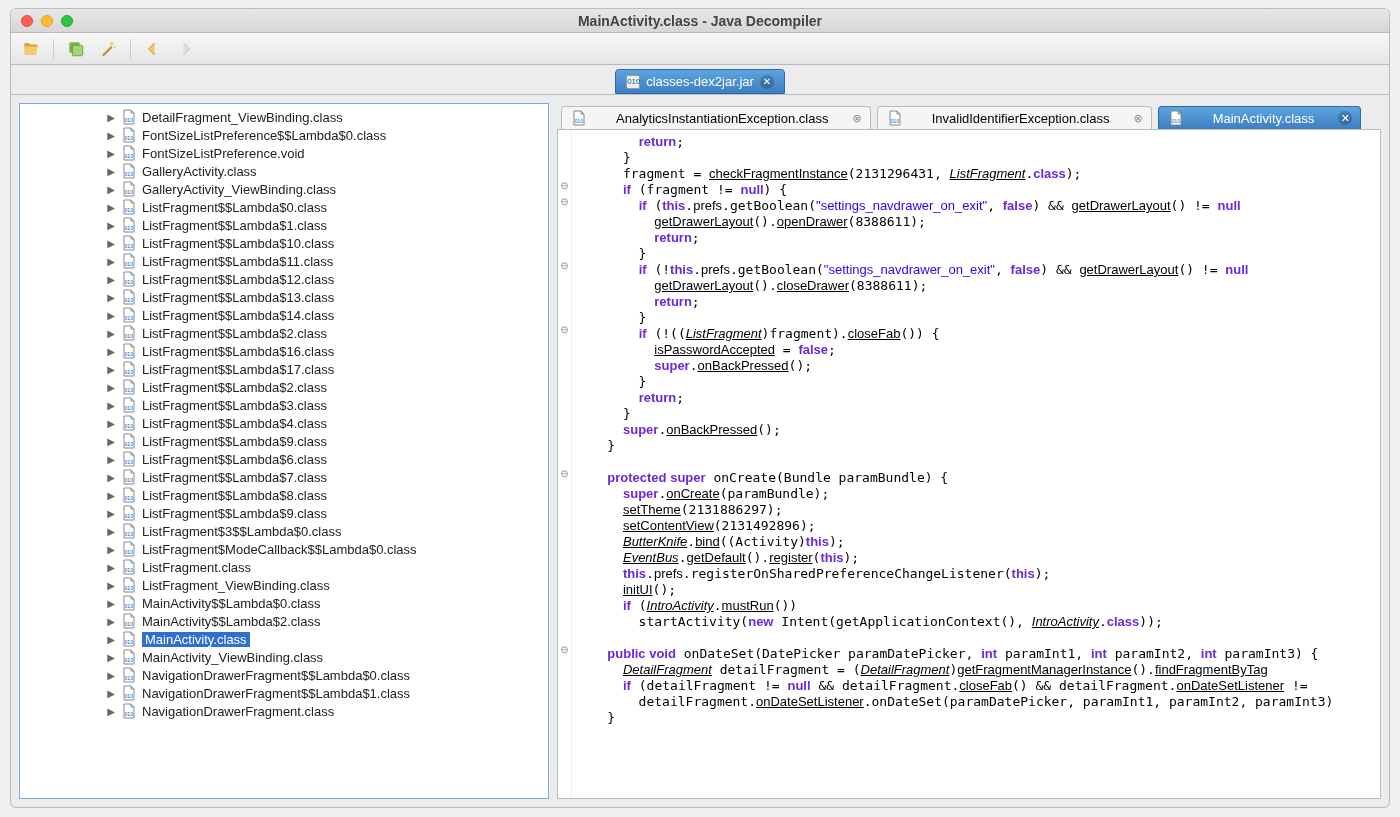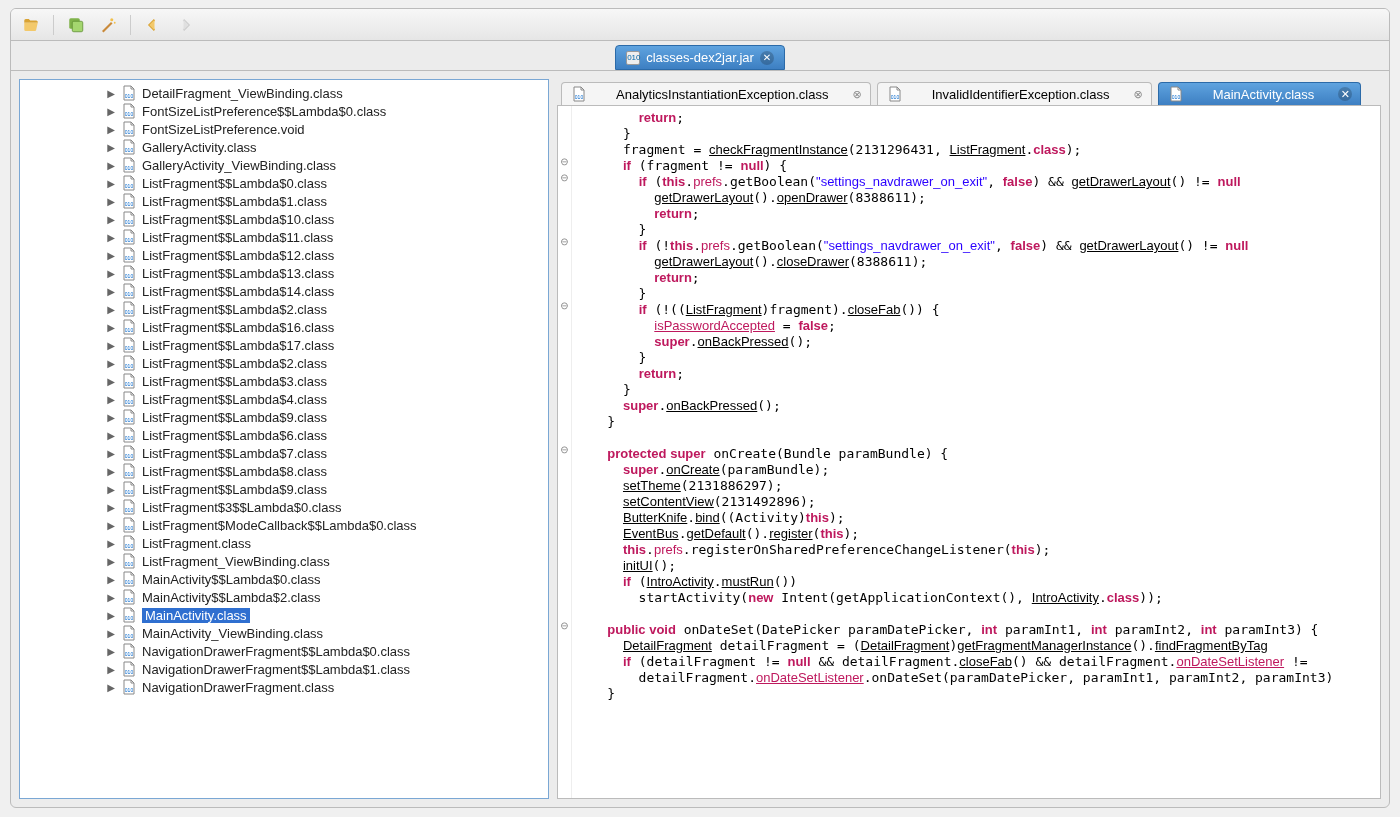--- a/index.html
+++ b/index.html
@@ -30,33 +30,41 @@
 .editor-panel { flex: 1; display: flex; flex-direction: column; overflow: hidden; }
 .editor-tabs { height: 26px; display: flex; gap: 6px; align-items: flex-end; padding: 0 4px; }
 .etab { background: #f5f5f5; border: 1px solid #bbb; border-bottom: none; border-radius: 4px 4px 0 0; padding: 3px 8px; font-size: 13px; display: flex; align-items: center; gap: 24px; cursor: pointer; }
 .etab.active { background: linear-gradient(#5fa3df,#3d7fc2); color: #fff; border-color: #2b6aa8; }
 .etab .tab-close { font-size: 11px; color: #888; }
 .etab.active .tab-close { background: rgba(0,0,0,.2); color: #fff; border-radius: 7px; width: 14px; height: 14px; display: inline-flex; align-items: center; justify-content: center; }
 .code-wrap { flex: 1; background: #fff; border: 1px solid #bbb; overflow: auto; display: flex; position: relative; }
 .fold-col { width: 14px; border-right: 1px solid #eee; flex-shrink: 0; }
 .fold-mark { height: 16px; font-size: 10px; color: #888; text-align: center; line-height: 16px; }
 .code { font-family: "Menlo", "Consolas", monospace; font-size: 13px; line-height: 16px; padding: 4px 0 4px 4px; white-space: pre; flex: 1; }
-.code .kw { color: #be185d; font-weight: bold; }
+.code .kw { color: #6d28d9; font-weight: bold; }
 .code .str { color: #2a00ff; }
 .code .meth { text-decoration: underline; }
-.code .type { text-decoration: underline; }
-.code .field { color: #be185d; }
+.code .type { text-decoration: underline; font-style: italic; }
+.code .field { color: #000000; }
 .code-wrap::-webkit-scrollbar { width: 12px; height: 12px; }
 .code-wrap::-webkit-scrollbar-thumb { background: #c4c4c4; border-radius: 6px; }
 .jar-icon-small { display:inline-block; width:14px; height:14px; background: #eee; border:1px solid #999; border-radius:2px; font-size:8px; line-height:12px; text-align:center; color:#06a;}
 </style>
 </head>
 <body>
 
 <div class="window">
+  <div class="titlebar">
+    <div class="traffic-lights">
+      <div class="dot red"></div>
+      <div class="dot yellow"></div>
+      <div class="dot green"></div>
+    </div>
+    <div class="title">MainActivity.class - Java Decompiler</div>
+  </div>
 
   <div class="toolbar">
     <span class="tb-icon">
       <svg viewBox="0 0 24 24" width="18" height="18">
           <path fill="#d9a334" d="M3 6a2 2 0 012-2h4l2 2h8a2 2 0 012 2v1H3z"></path>
           <path fill="#f3c96b" d="M3 9h18l-2 9a2 2 0 01-2 2H5a2 2 0 01-2-2z"></path>
         </svg>
     </span>
     <span class="tb-sep"></span>
     <span class="tb-icon">

